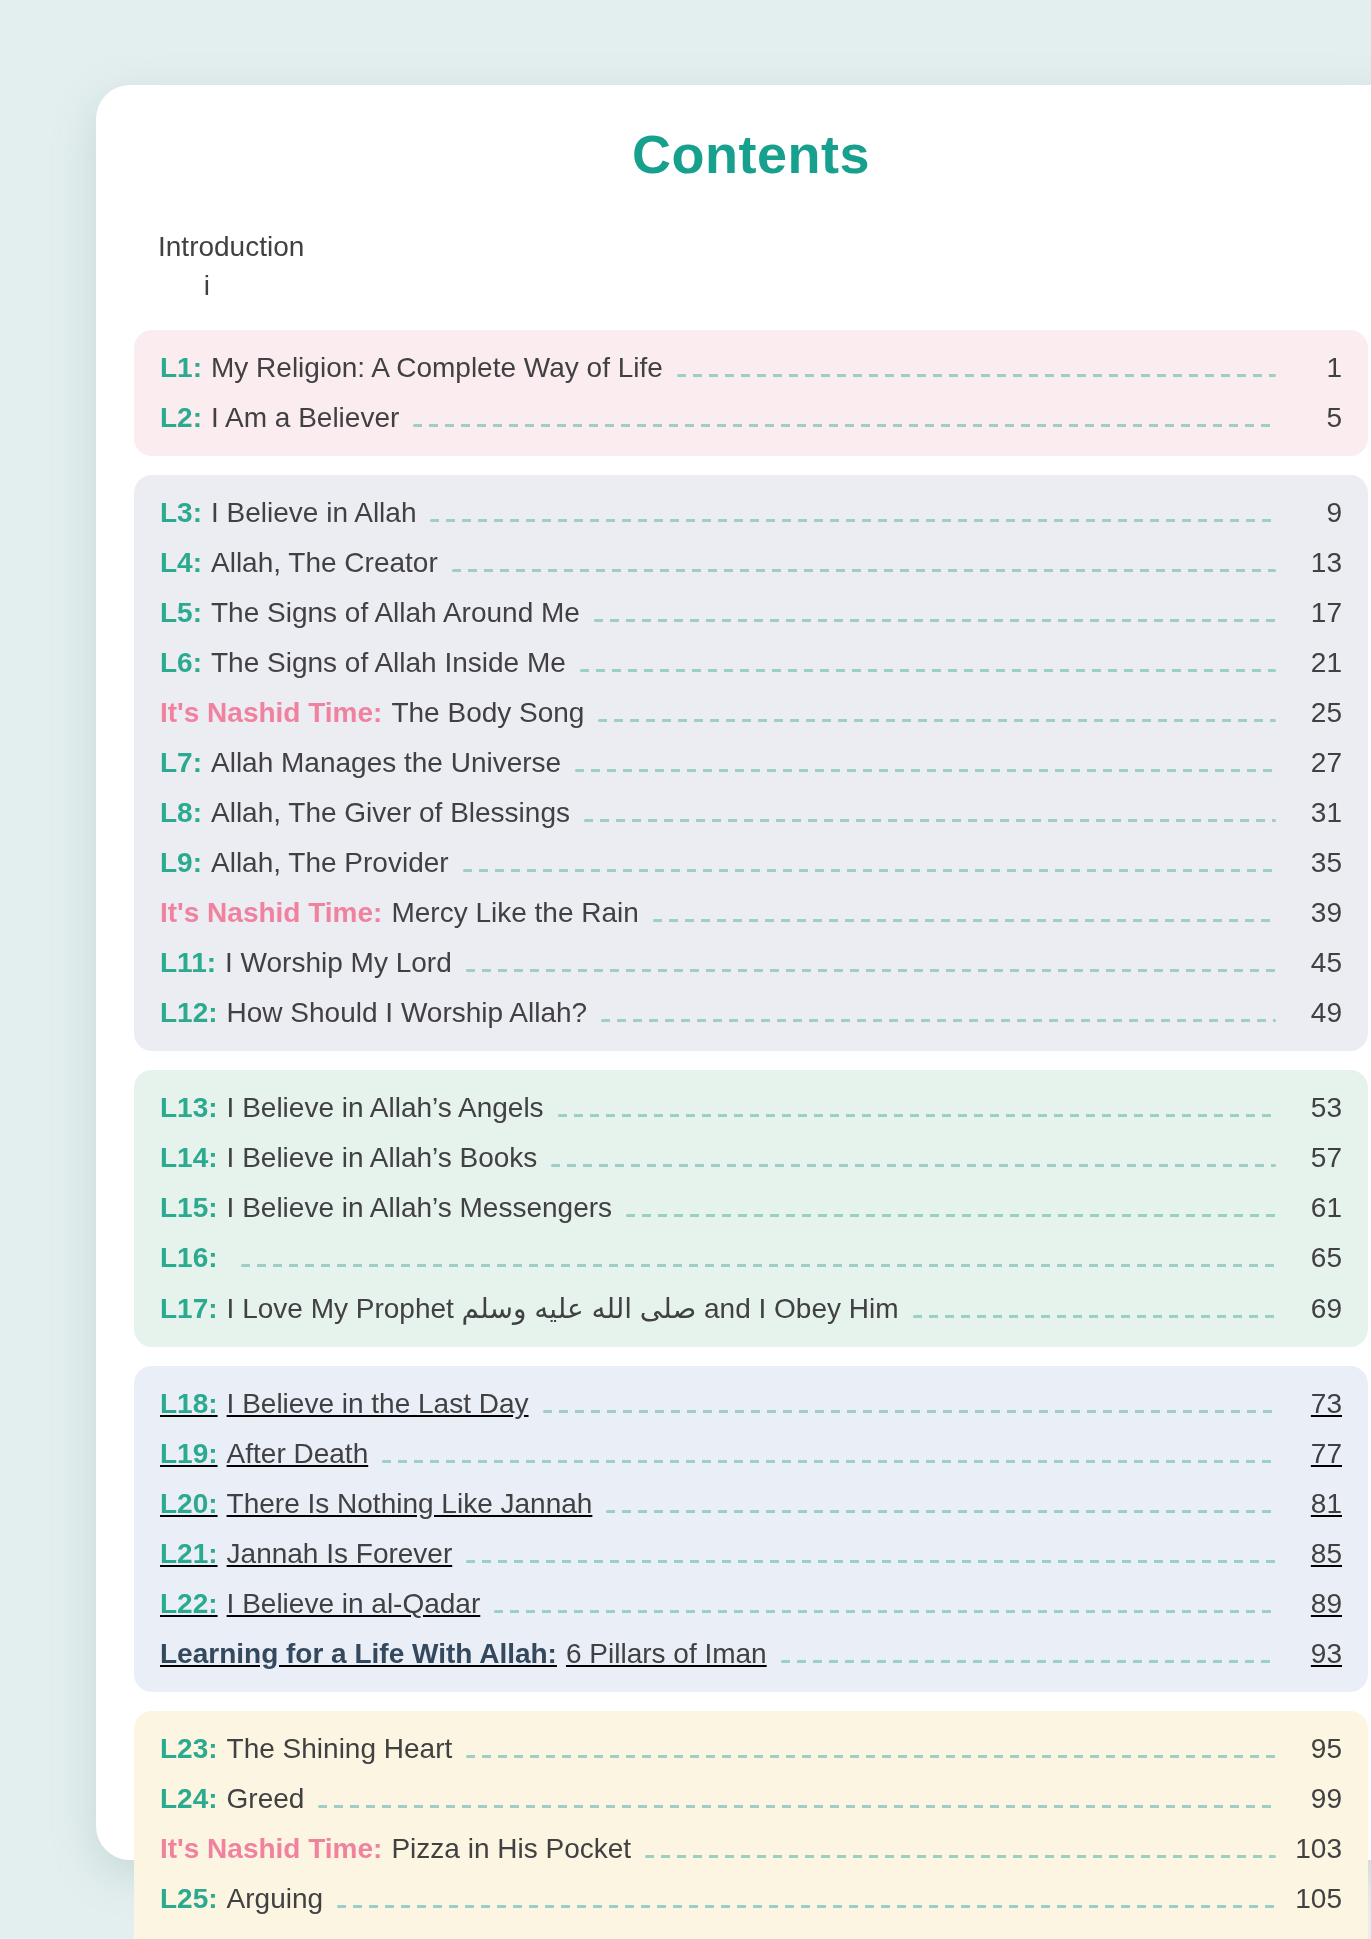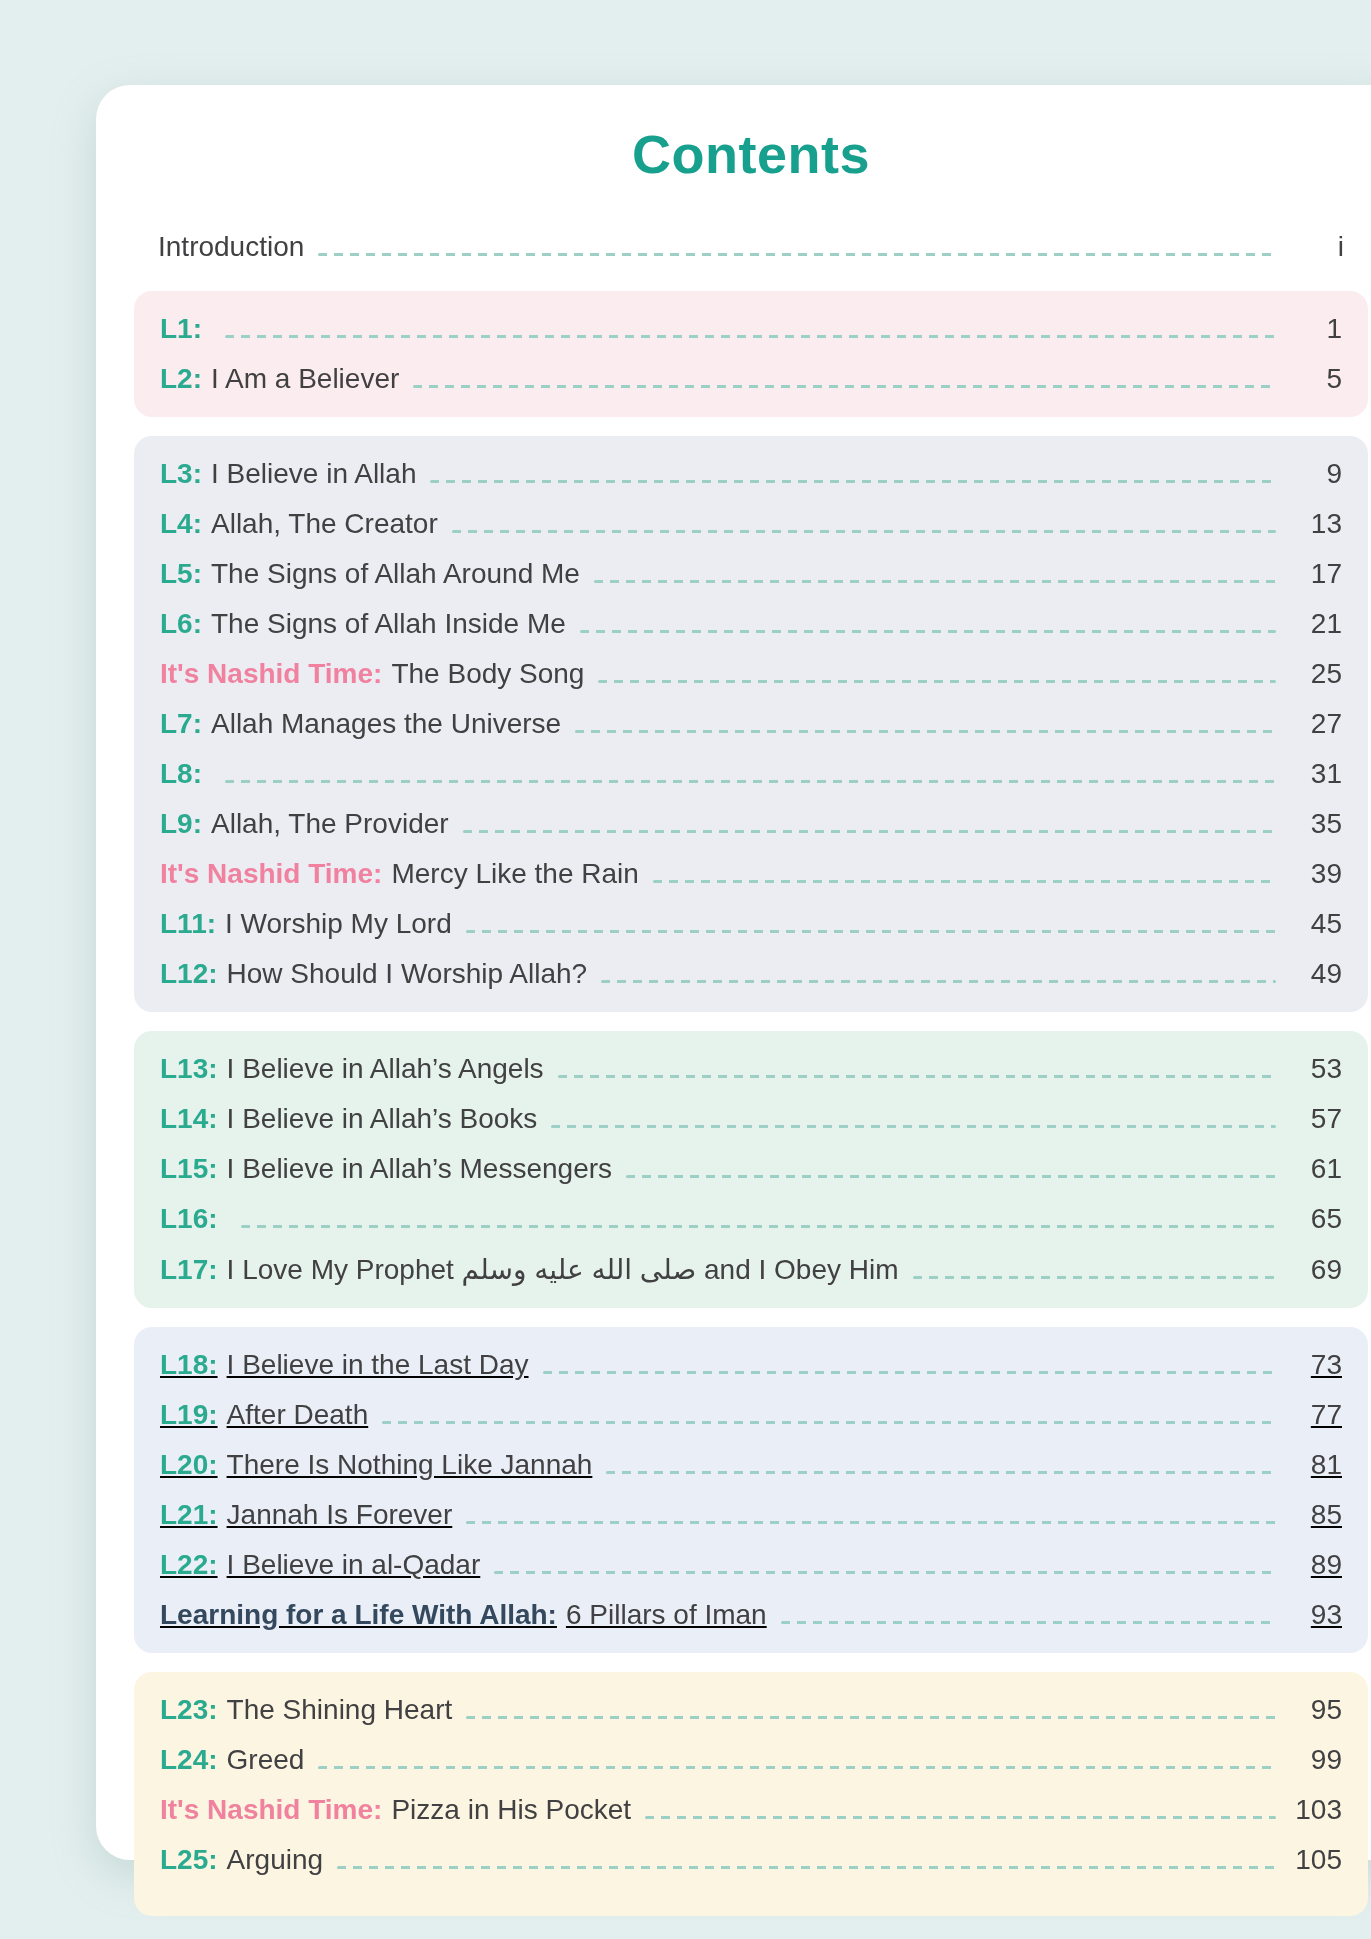--- a/index.html
+++ b/index.html
@@ -18,21 +18,21 @@
   }
   .title{
     margin:0;padding-top:38px;
     text-align:center;
     font-size:54px;font-weight:800;letter-spacing:0.5px;
     color:var(--accent-teal,#17a08d);
   }
   .intro-row{
     display:flex;align-items:baseline;
     margin:46px 62px 28px 62px;
-    font-size:28px;color:var(--text-dark,#414042);
+    font-size:28px;color:var(--text-dark,#414042);flex-direction:column;
   }
   .sections{padding:0 38px;}
   .toc-section{
     border-radius:18px;
     padding:13px 26px;
     margin-bottom:19px;
   }
   .toc-row{
     display:flex;align-items:baseline;
     padding:9px 0;
@@ -62,20 +62,21 @@
   <div class="intro-row">
     <span class="entry-title">Introduction</span>
     <span class="leader"></span>
     <span class="pagenum">i</span>
   </div>
 
   <div class="sections" id="sections">
       <section class="toc-section" style="background: rgb(251, 236, 239);">
         <div class="toc-row">
     <span class="prefix prefix-lesson">L1:</span>
+    <span class="entry-title">My Religion: A Complete Way of Life</span>
     <span class="leader"></span>
     <span class="pagenum">1</span>
   </div>
         <div class="toc-row">
     <span class="prefix prefix-lesson">L2:</span>
     <span class="entry-title">I Am a Believer</span>
     <span class="leader"></span>
     <span class="pagenum">5</span>
   </div>
       </section>
@@ -111,20 +112,21 @@
     <span class="pagenum">25</span>
   </div>
         <div class="toc-row">
     <span class="prefix prefix-lesson">L7:</span>
     <span class="entry-title">Allah Manages the Universe</span>
     <span class="leader"></span>
     <span class="pagenum">27</span>
   </div>
         <div class="toc-row">
     <span class="prefix prefix-lesson">L8:</span>
+    <span class="entry-title">Allah, The Giver of Blessings</span>
     <span class="leader"></span>
     <span class="pagenum">31</span>
   </div>
         <div class="toc-row">
     <span class="prefix prefix-lesson">L9:</span>
     <span class="entry-title">Allah, The Provider</span>
     <span class="leader"></span>
     <span class="pagenum">35</span>
   </div>
         <div class="toc-row">

